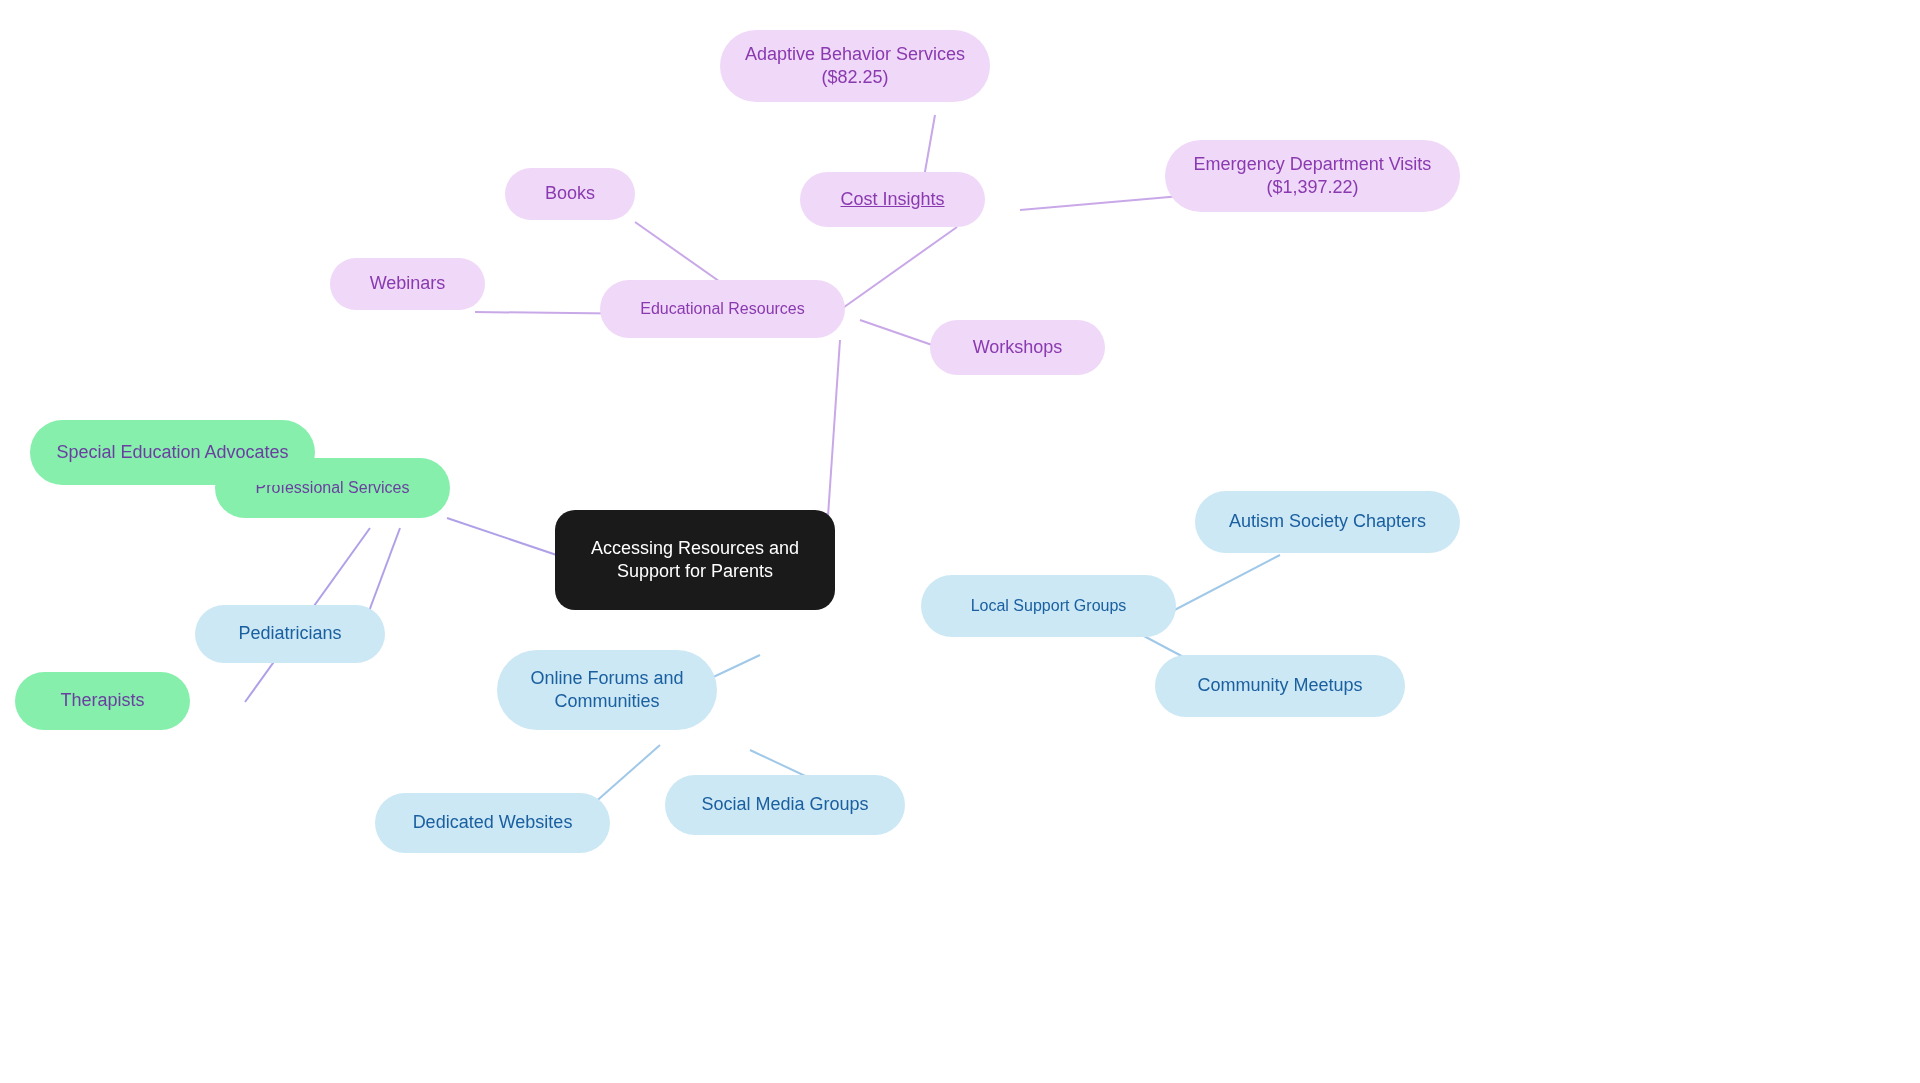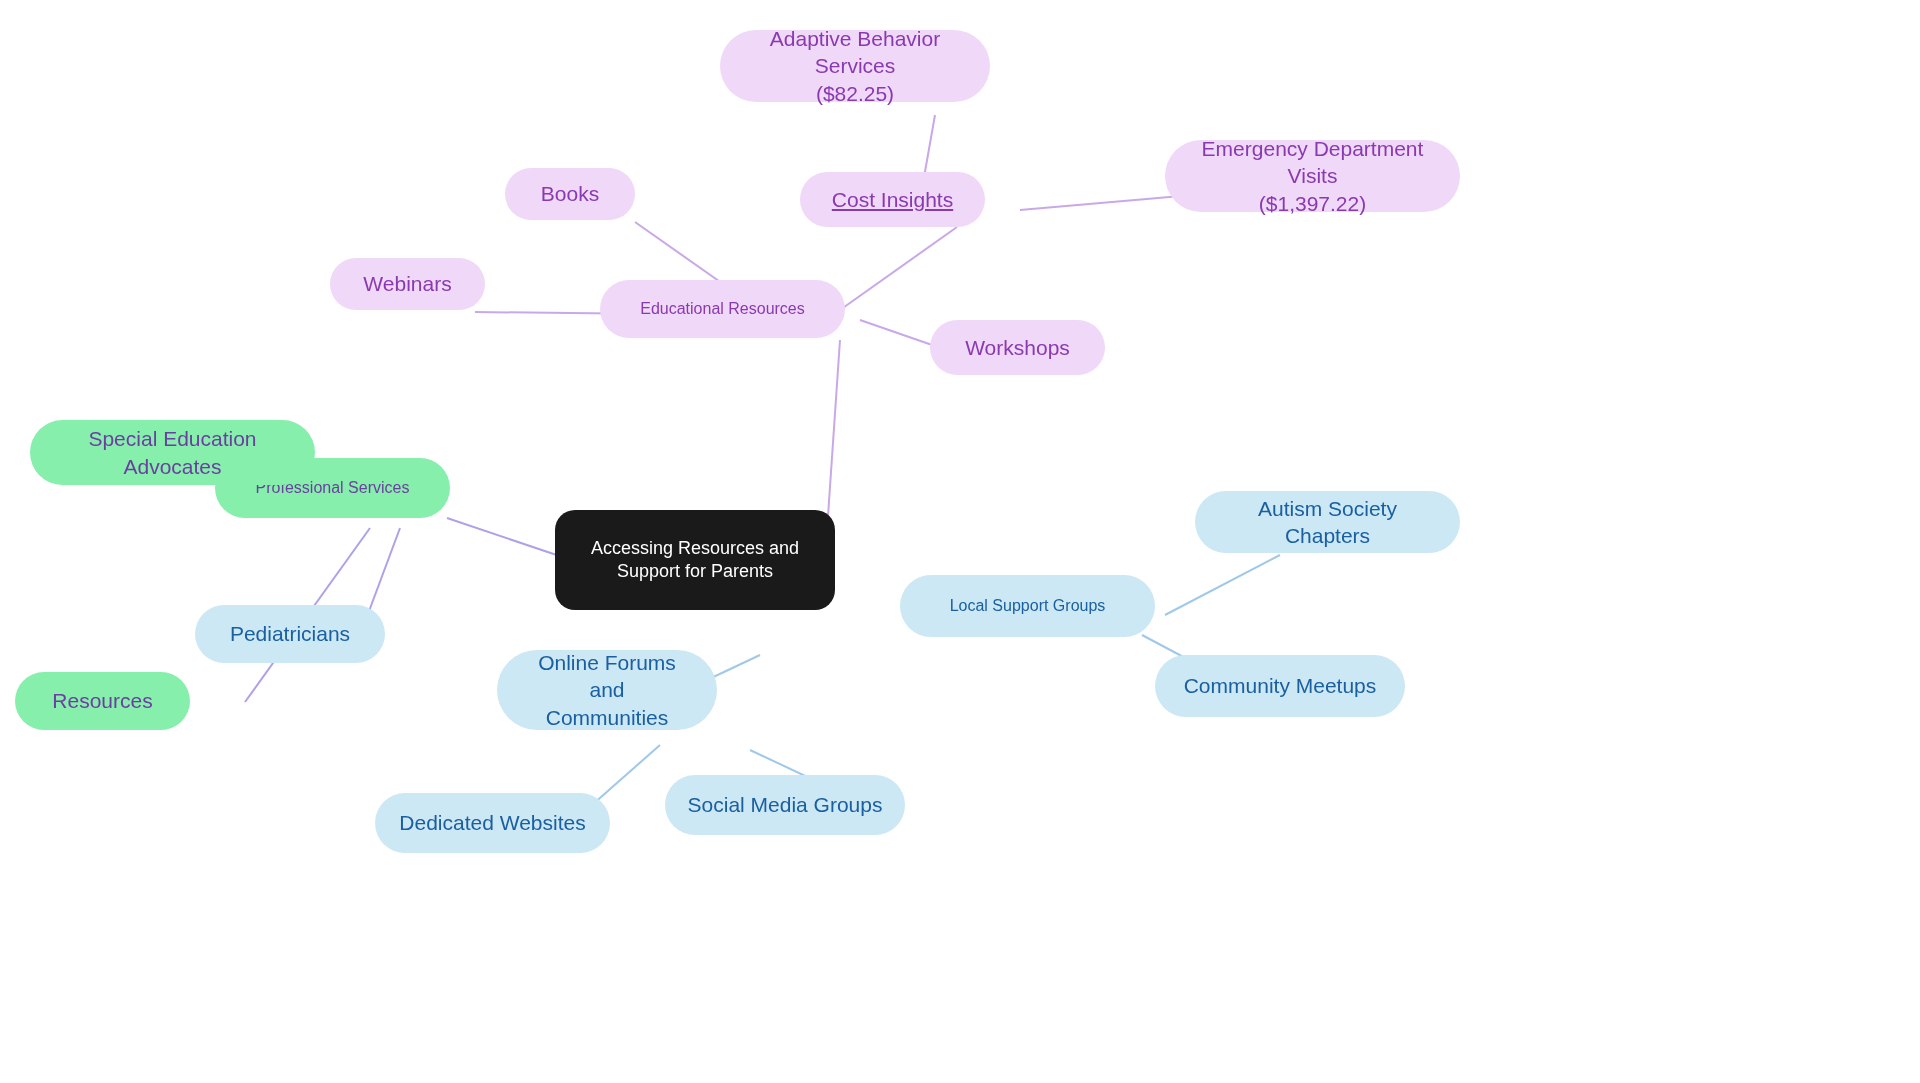--- a/index.html
+++ b/index.html
@@ -54,21 +54,21 @@
       color: #1a5fa0;
       border: none;
     }
 
     .node-pink {
       background: #f0d8f8;
       color: #8a3ab0;
       border: none;
     }
 
-    .node-sm { font-size: 21px; }
+    .node-sm { font-size: 18px; }
     .node-md { font-size: 16px; }
   </style>
 </head>
 <body>
 
 <svg id="connections">
 
   <line x1="825" y1="560" x2="840" y2="340" stroke="#c9a8e8" stroke-width="2"></line>
 
   <line x1="760" y1="310" x2="635" y2="222" stroke="#c9a8e8" stroke-width="2"></line>
@@ -141,28 +141,28 @@
 
 <div class="node node-purple node-md" style="left: 215px; top: 458px; width: 235px; height: 60px;">
   <span>Professional Services</span>
 </div>
 
 <div class="node node-purple node-sm" style="left: 30px; top: 420px; width: 285px; height: 65px;">
   <span>Special Education Advocates</span>
 </div>
 
 <div class="node node-purple node-sm" style="left: 15px; top: 672px; width: 175px; height: 58px;">
-  <span>Resources</span>
+  <span>Therapists</span>
 </div>
 
 <div class="node node-blue node-sm" style="left: 195px; top: 605px; width: 190px; height: 58px;">
   <span>Pediatricians</span>
 </div>
 
-<div class="node node-blue node-md" style="left: 900px; top: 575px; width: 255px; height: 62px;">
+<div class="node node-blue node-md" style="left: 921px; top: 575px; width: 255px; height: 62px;">
   <span>Local Support Groups</span>
 </div>
 
 <div class="node node-blue node-sm" style="left: 1195px; top: 491px; width: 265px; height: 62px;">
   <span>Autism Society Chapters</span>
 </div>
 
 <div class="node node-blue node-sm" style="left: 1155px; top: 655px; width: 250px; height: 62px;">
   <span>Community Meetups</span>
 </div>

